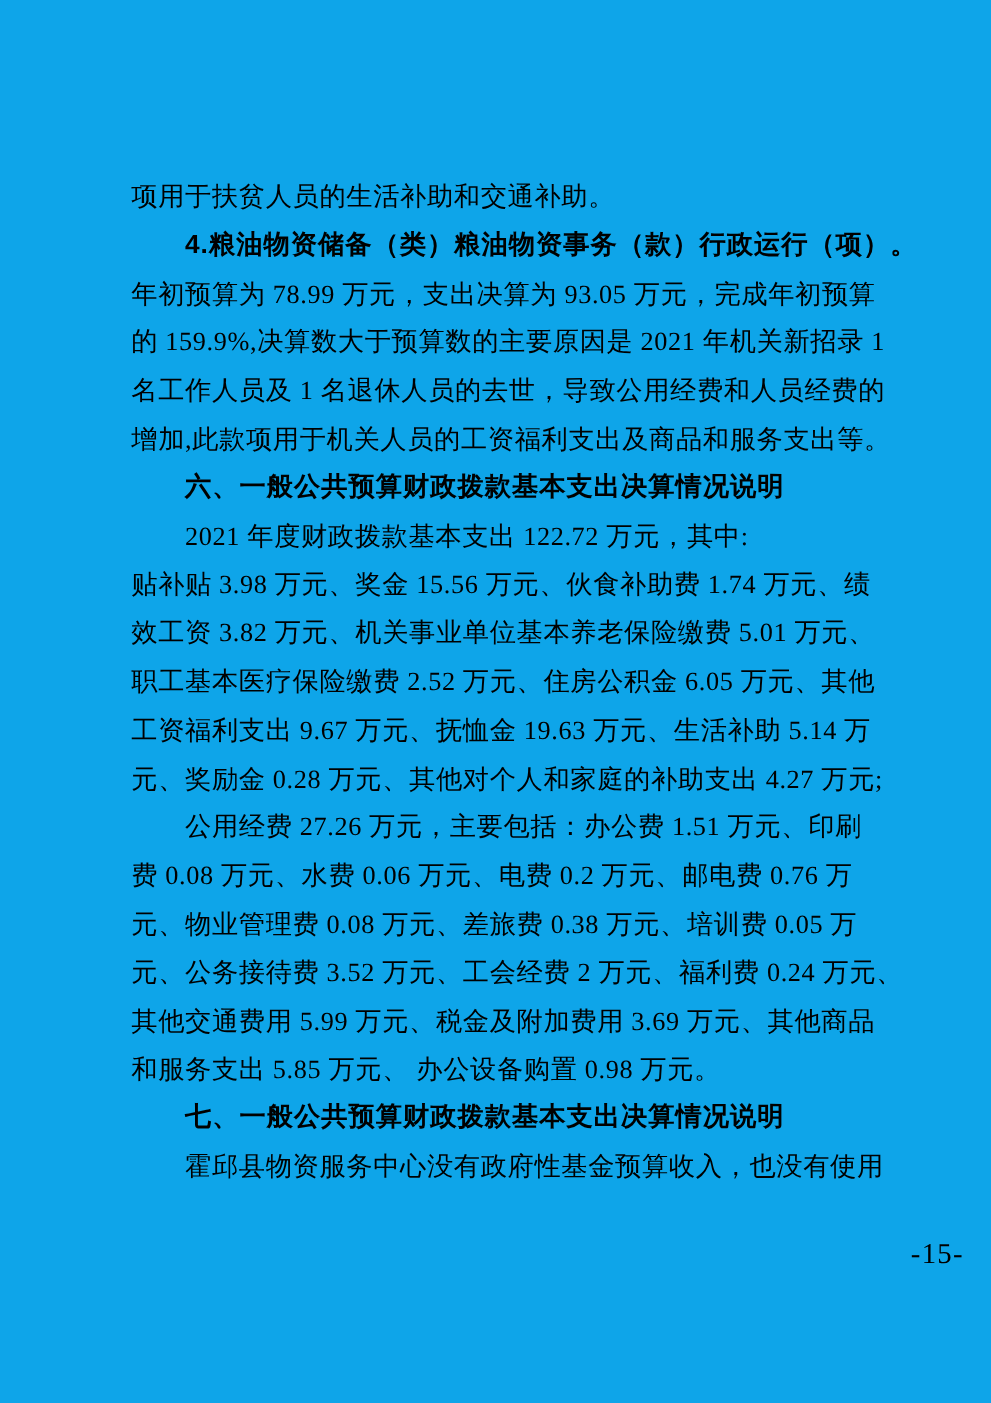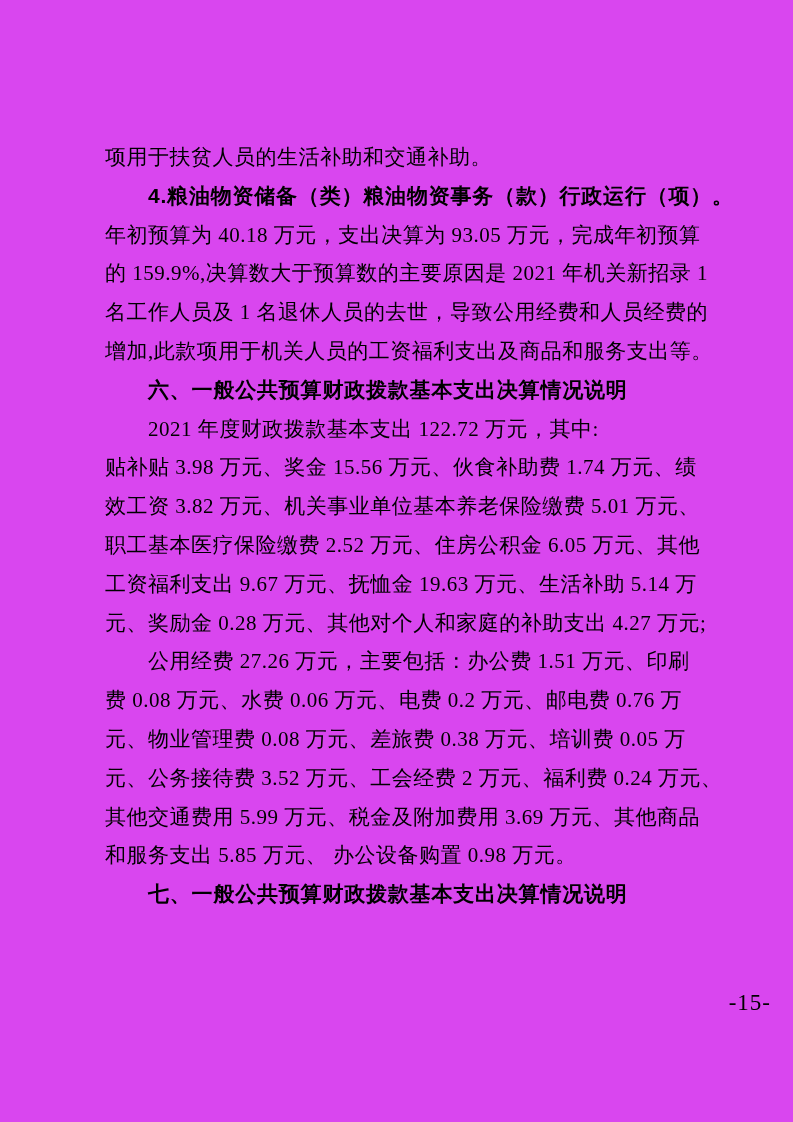--- a/index.html
+++ b/index.html
@@ -8,21 +8,21 @@
     width: 793px;
     height: 1122px;
     position: relative;
     overflow: hidden;
     font-family: "Liberation Serif", "DejaVu Serif", serif;
     color: #000000;
   }
   .page {
     position: absolute;
     inset: 0;
-    background: #d946ef;
+    background: #0ea5e9;
   }
   .content {
     position: absolute;
     left: 105px;
     top: 138px;
     width: 592px;
     font-size: 21px;
     line-height: 38.8px;
     letter-spacing: 0.5px;
   }
@@ -47,33 +47,34 @@
     font-family: "Liberation Serif", "DejaVu Serif", serif;
   }
 </style>
 </head>
 <body>
 
 <div class="page">
   <div class="content">
       <div class="line">项用于扶贫人员的生活补助和交通补助。</div>
       <div class="line indent bold">4.粮油物资储备（类）粮油物资事务（款）行政运行（项）。</div>
-      <div class="line">年初预算为 40.18 万元，支出决算为 93.05 万元，完成年初预算</div>
+      <div class="line">年初预算为 78.99 万元，支出决算为 93.05 万元，完成年初预算</div>
       <div class="line">的 159.9%,决算数大于预算数的主要原因是 2021 年机关新招录 1</div>
       <div class="line">名工作人员及 1 名退休人员的去世，导致公用经费和人员经费的</div>
       <div class="line">增加,此款项用于机关人员的工资福利支出及商品和服务支出等。</div>
       <div class="line indent bold">六、一般公共预算财政拨款基本支出决算情况说明</div>
       <div class="line indent">2021 年度财政拨款基本支出 122.72 万元，其中:</div>
       <div class="line">贴补贴 3.98 万元、奖金 15.56 万元、伙食补助费 1.74 万元、绩</div>
       <div class="line">效工资 3.82 万元、机关事业单位基本养老保险缴费 5.01 万元、</div>
       <div class="line">职工基本医疗保险缴费 2.52 万元、住房公积金 6.05 万元、其他</div>
       <div class="line">工资福利支出 9.67 万元、抚恤金 19.63 万元、生活补助 5.14 万</div>
       <div class="line">元、奖励金 0.28 万元、其他对个人和家庭的补助支出 4.27 万元;</div>
       <div class="line indent">公用经费 27.26 万元，主要包括：办公费 1.51 万元、印刷</div>
       <div class="line">费 0.08 万元、水费 0.06 万元、电费 0.2 万元、邮电费 0.76 万</div>
       <div class="line">元、物业管理费 0.08 万元、差旅费 0.38 万元、培训费 0.05 万</div>
       <div class="line">元、公务接待费 3.52 万元、工会经费 2 万元、福利费 0.24 万元、</div>
       <div class="line">其他交通费用 5.99 万元、税金及附加费用 3.69 万元、其他商品</div>
       <div class="line">和服务支出 5.85 万元、 办公设备购置 0.98 万元。</div>
       <div class="line indent bold">七、一般公共预算财政拨款基本支出决算情况说明</div>
+      <div class="line indent">霍邱县物资服务中心没有政府性基金预算收入，也没有使用</div>
     </div>
   <div class="page-number">-15-</div>
 </div>
 
 </body></html>

